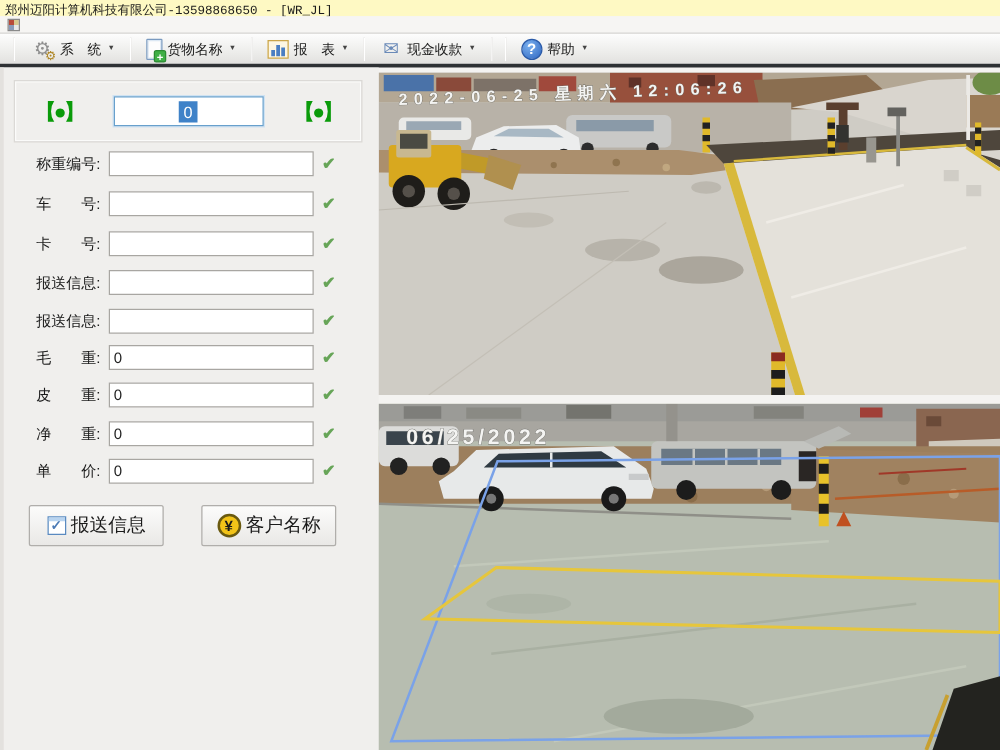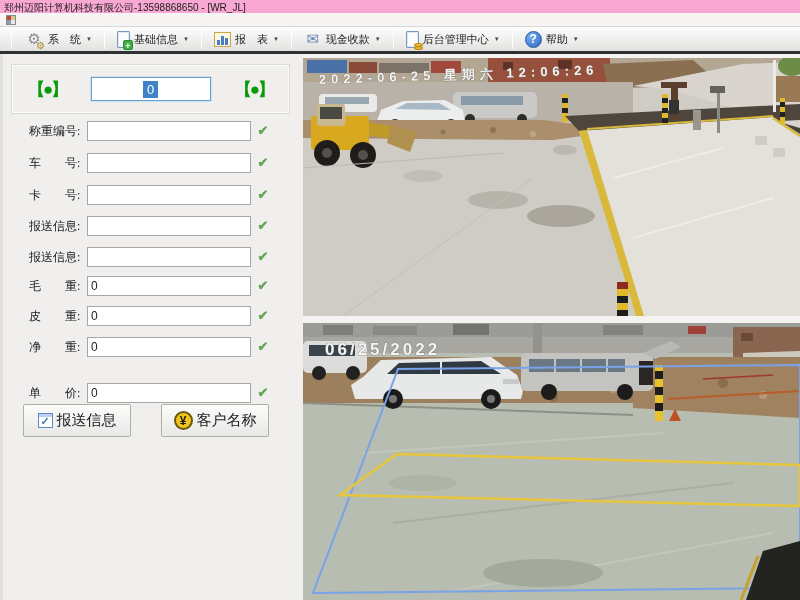--- a/index.html
+++ b/index.html
@@ -2,21 +2,21 @@
 <html><head>
 <meta charset="utf-8">
 <style>
   * { margin:0; padding:0; box-sizing:border-box; }
   html,body { width:800px; height:600px; overflow:hidden;
     font-family:"Liberation Sans", sans-serif; background:#e9e7e4; }
   .window { position:absolute; inset:0; background:#f4f3f1; }
 
   
   .titlebar { position:absolute; left:0; top:0; width:800px; height:13px;
-    background:#f9a8d4; }
+    background:#fef9c3;font-family:Liberation Mono, monospace; }
   .title-text { position:absolute; left:4px; top:1px; font-size:10px; color:#1b1b1b; }
   .menurow { position:absolute; left:0; top:13px; width:800px; height:13px; background:#f6f5f3; }
   .app-mini-icon { position:absolute; left:6px; top:2px; width:10px; height:10px;
     border:1px solid #8a8a8a; background:
       linear-gradient(90deg,#b84a3a 50%,#d8c890 50%) top/100% 50% no-repeat,
       linear-gradient(90deg,#8a9ab8 50%,#e8e8e8 50%) bottom/100% 50% no-repeat; }
 
   
   .toolbar { position:absolute; left:0; top:26px; width:800px; height:25px;
     background:linear-gradient(#fdfdfd,#ededeb 60%,#e2e1df);
@@ -52,21 +52,21 @@
   .led-box { position:absolute; left:8px; top:10px; width:279px; height:50px;
     border:1px solid #dbd9d6; box-shadow:inset 0 0 0 1px #fbfbfa;
     display:flex; align-items:center; justify-content:space-between; padding:0 16px; }
   .led-ind { font-size:17px; font-weight:bold; color:#0a9b0a; letter-spacing:-2px; }
   .led-input { width:120px; height:24px; background:#fff; border:1px solid #68a0cc;
     box-shadow:0 0 0 1px #cfe2f2; display:flex; align-items:center; justify-content:center; }
   .led-val { background:#3f82c8; color:#fff; font-size:13px; padding:0 4px; line-height:17px; }
 
   .frow { position:absolute; left:0; width:303px; height:21px; }
   .flabel { position:absolute; left:26px; top:0; width:58px; font-size:12px; color:#1a1a1a;
-    line-height:21px; white-space:nowrap;font-family:Liberation Serif, serif; }
+    line-height:21px; white-space:nowrap; }
   .finput { position:absolute; left:84px; top:0; width:164px; height:20px;
     border:1px solid #a8a6a2; background:#fff; font-size:12px; padding:0 3px;
     font-family:"Liberation Sans", sans-serif; color:#222; }
   .fcheck { position:absolute; left:252px; top:1px; width:16px; height:18px;
     font-size:13px; color:#67a558; text-align:center; line-height:18px; font-weight:bold; }
 
   .action-btn { position:absolute; top:350px; height:33px; display:flex; align-items:center;
     justify-content:center; gap:4px; font-size:15px; color:#1a1a1a;
     background:linear-gradient(#fcfcfb,#e9e8e6); border:1px solid #b0aeab; border-radius:2px; }
   .btn-confirm { left:20px; width:108px; }
@@ -110,51 +110,40 @@
       </span>
       <span>系　统</span>
       <span class="tb-caret">▼</span>
     </div>
     <span class="tb-sep"></span>
     <div class="tb-btn">
       <span class="ic">
         <span class="ic-doc"></span>
         <span class="ic-plus">+</span>
       </span>
-      <span>基础信息</span>
+      <span>货物名称</span>
       <span class="tb-caret">▼</span>
     </div>
     <span class="tb-sep"></span>
     <div class="tb-btn">
       <span class="ic ic-chart">
         <i style="height:5px"></i>
           <i style="height:9px"></i>
           <i style="height:7px"></i>
       </span>
       <span>报　表</span>
       <span class="tb-caret">▼</span>
     </div>
     <span class="tb-sep"></span>
     <div class="tb-btn">
       <span class="ic ic-mail">✉</span>
       <span>现金收款</span>
       <span class="tb-caret">▼</span>
     </div>
     <span class="tb-sep"></span>
-    <div class="tb-btn">
-      <span class="ic">
-        <span class="ic-doc"></span>
-        <span class="ic-coins">
-            <i></i>
-            <i></i>
-          </span>
-      </span>
-      <span>后台管理中心</span>
-      <span class="tb-caret">▼</span>
-    </div>
     <span class="tb-sep"></span>
     <div class="tb-btn">
       <span class="ic ic-help">?</span>
       <span>帮助</span>
       <span class="tb-caret">▼</span>
     </div>
   </div>
   <div class="divider-dark"></div>
 
   <div class="left-panel">
@@ -200,21 +189,21 @@
     <div class="frow" style="top:252px">
       <span class="flabel">皮　　重:</span>
       <input class="finput" value="0" style="">
       <span class="fcheck">✔</span>
     </div>
     <div class="frow" style="top:283px">
       <span class="flabel">净　　重:</span>
       <input class="finput" value="0" style="">
       <span class="fcheck">✔</span>
     </div>
-    <div class="frow" style="top:329px">
+    <div class="frow" style="top:313px">
       <span class="flabel">单　　价:</span>
       <input class="finput" value="0" style="">
       <span class="fcheck">✔</span>
     </div>
 
     <div class="action-btn btn-confirm">
       <span class="ic-checkbox">
         <span>✓</span>
       </span>
       <span>报送信息</span>

